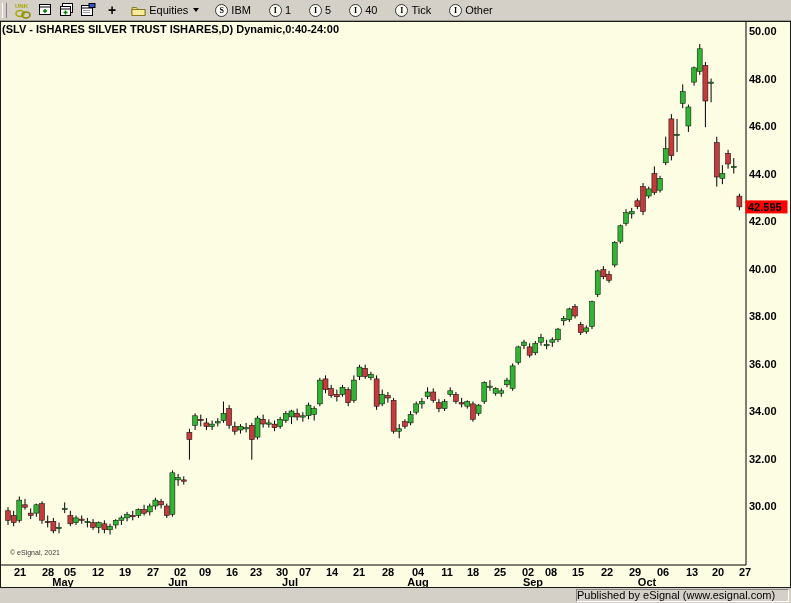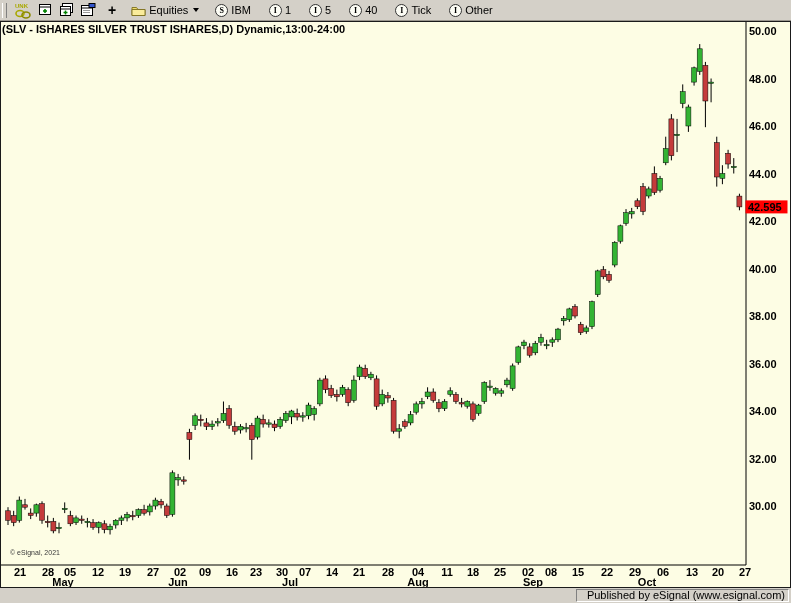--- a/index.html
+++ b/index.html
@@ -37,21 +37,21 @@
   .copyright{font:7px "Liberation Sans",sans-serif;fill:#3a3a3a;}
 
   
   .statusbar{position:absolute;top:588px;left:0;width:791px;height:15px;
              background:#D4D0C8;display:flex;justify-content:flex-end;
              align-items:center;box-sizing:border-box;}
   .status-panel{width:213px;height:13px;margin-right:2px;box-sizing:border-box;
                 border-top:1px solid #808080;border-left:1px solid #808080;
                 border-bottom:1px solid #ffffff;border-right:1px solid #ffffff;
                 font:11px "Liberation Sans",sans-serif;color:#000;
-                text-align:right;padding-right:3px;line-height:11px;
+                padding-right:3px;line-height:11px;
                 background:#D4D0C8;}
 </style>
 </head>
 <body>
 
 <div class="screen">
 
   <div class="toolbar">
     <div class="grabber"></div>
 
@@ -447,20 +447,20 @@
           <text x="290" y="565" class="xlab" text-anchor="middle">Jul</text>
           <text x="418" y="565" class="xlab" text-anchor="middle">Aug</text>
           <text x="533" y="565" class="xlab" text-anchor="middle">Sep</text>
           <text x="647" y="565" class="xlab" text-anchor="middle">Oct</text>
         </g>
         <rect x="745.5" y="179.4" width="42" height="13" fill="#FF0000"></rect>
         <text x="748" y="189.9" class="flagtext">42.595</text>
         <text x="10" y="534" class="copyright">© eSignal, 2021</text>
         <rect x="0.5" y="0.5" width="790" height="566" fill="none" stroke="#1a1a1a"></rect>
       </svg>
-    <div class="chart-title">(SLV - ISHARES SILVER TRUST ISHARES,D) Dynamic,13:00-24:00</div>
+    <div class="chart-title">(SLV - ISHARES SILVER TRUST ISHARES,D) Dynamic,0:40-24:00</div>
   </div>
 
   <div class="statusbar">
     <div class="status-panel">Published by eSignal (www.esignal.com)</div>
   </div>
 
 </div>
 
 </body></html>

